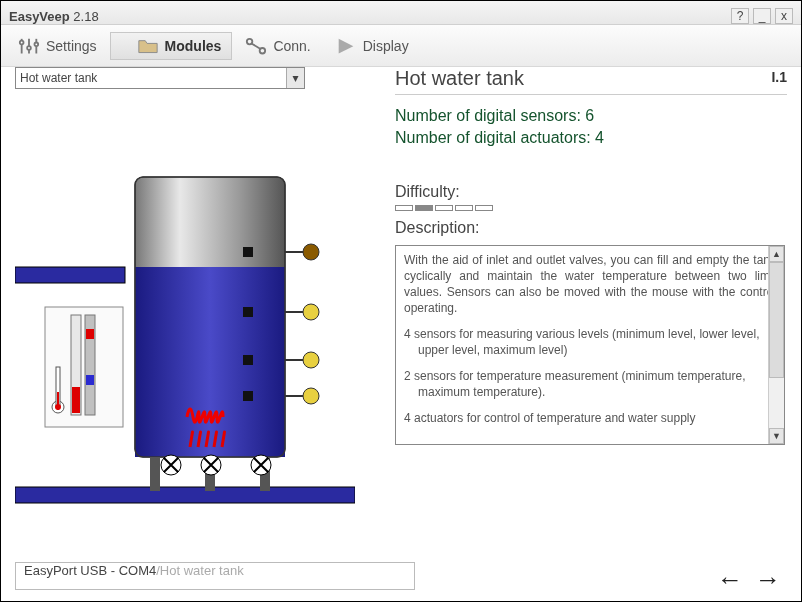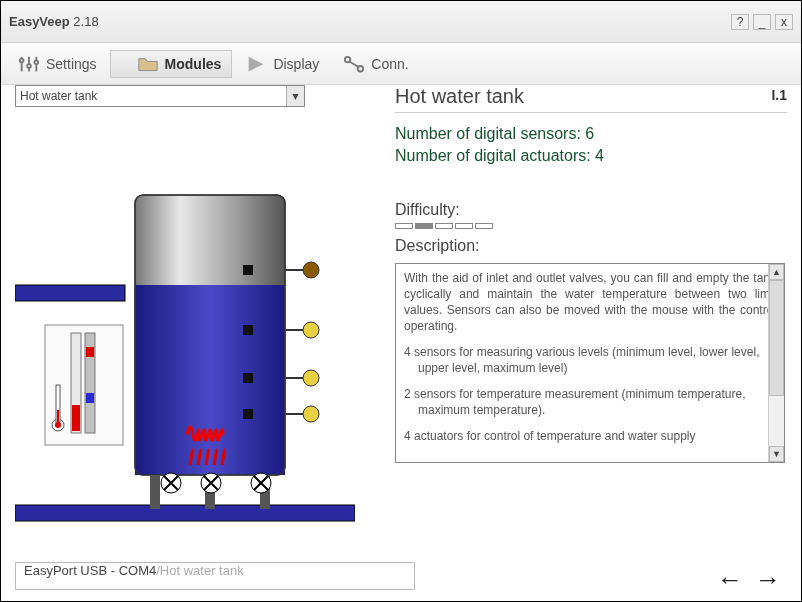--- a/index.html
+++ b/index.html
@@ -1,17 +1,17 @@
 <!DOCTYPE html>
 <html><head>
 <meta charset="utf-8">
 <style>
   * { box-sizing: border-box; margin: 0; padding: 0; }
   body { font-family: Arial, Helvetica, sans-serif; font-size: 12px; color: #444; background: #fff; width: 802px; height: 602px; overflow: hidden; border: 1px solid #000; position: relative; }
-  .titlebar { height: 42px; background: linear-gradient(#f5f5f5,#e8e8e8); border-bottom: 1px solid #d0d0d0; display: flex; align-items: center; padding: 0 8px; }
+  .titlebar { height: 24px; background: linear-gradient(#f5f5f5,#e8e8e8); border-bottom: 1px solid #d0d0d0; display: flex; align-items: flex-end; padding: 0 8px; }
   .titlebar .title { font-size: 13px; }
   .titlebar .title b { font-weight: bold; }
   .titlebar .spacer { flex: 1; }
   .winbtn { width: 18px; height: 16px; margin-left: 4px; background: #f0f0f0; border: 1px solid #bbb; font-size: 12px; line-height: 14px; text-align: center; cursor: pointer; }
   .toolbar { height: 42px; background: linear-gradient(#fcfcfc,#ececec); border-bottom: 1px solid #d8d8d8; display: flex; align-items: center; padding: 0 6px; gap: 2px; }
   .tbitem { display: flex; align-items: center; gap: 6px; padding: 4px 10px; border: 1px solid transparent; font-size: 14px; color: #555; cursor: pointer; }
   .tbitem.active { border: 1px solid #c8c8c8; background: linear-gradient(#f2f2f2,#e0e0e0); font-weight: bold; color: #333; padding-left: 26px; }
   .tbicon { width: 22px; height: 18px; display: inline-block; }
   .content { display: flex; padding: 0 14px 0 14px; height: calc(100% - 26px - 42px - 42px); position: relative; }
   .version-tag { position: absolute; top: 2px; right: 14px; font-weight: bold; font-size: 14px; color: #333; }
@@ -73,34 +73,34 @@
     <span class="tbicon">
       <svg viewBox="0 0 24 20">
           <path d="M2 4h7l2 3h11v10H2z" fill="#d8c08a" stroke="#888"></path>
         </svg>
     </span>
     <span>Modules</span>
   </div>
   <div class="tbitem">
     <span class="tbicon">
       <svg viewBox="0 0 24 20">
-          <path d="M4 2l16 8-16 8z" fill="#aaa"></path>
-        </svg>
-    </span>
-    <span>Display</span>
-  </div>
-  <div class="tbitem">
-    <span class="tbicon">
-      <svg viewBox="0 0 24 20">
           <circle cx="5" cy="5" r="3" fill="none" stroke="#777" stroke-width="2"></circle>
           <circle cx="19" cy="15" r="3" fill="none" stroke="#777" stroke-width="2"></circle>
           <line x1="7" y1="7" x2="17" y2="13" stroke="#777" stroke-width="2"></line>
         </svg>
     </span>
     <span>Conn.</span>
+  </div>
+  <div class="tbitem">
+    <span class="tbicon">
+      <svg viewBox="0 0 24 20">
+          <path d="M4 2l16 8-16 8z" fill="#aaa"></path>
+        </svg>
+    </span>
+    <span>Display</span>
   </div>
 </div>
 
 <div class="content">
   <div class="version-tag">I.1</div>
 
   <div class="left">
     <div class="dropdown">
       <span>Hot water tank</span>
       <span class="arrow">▾</span>

